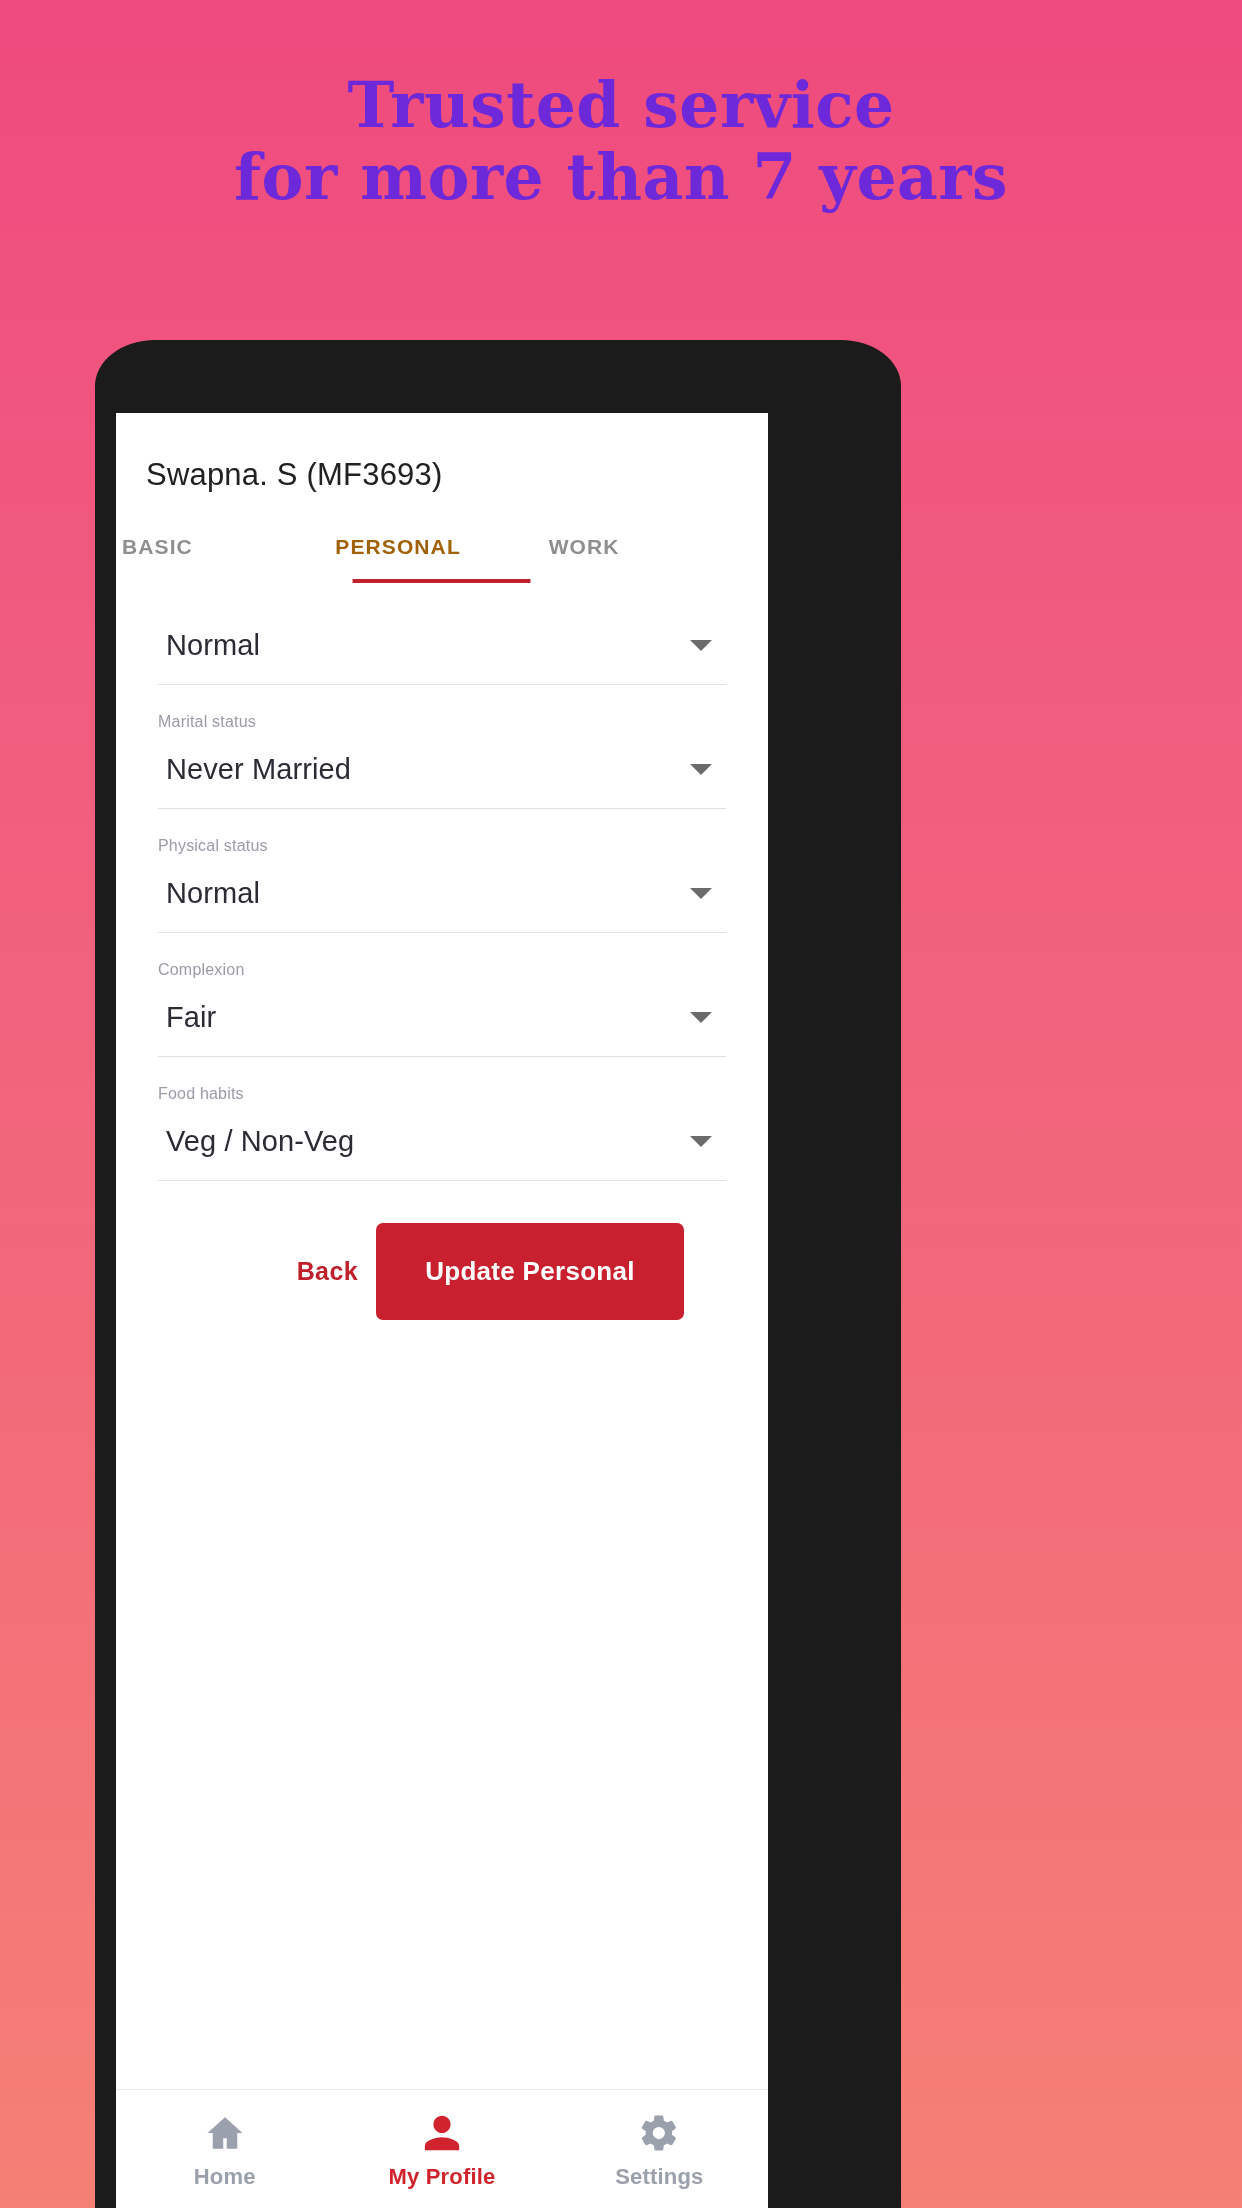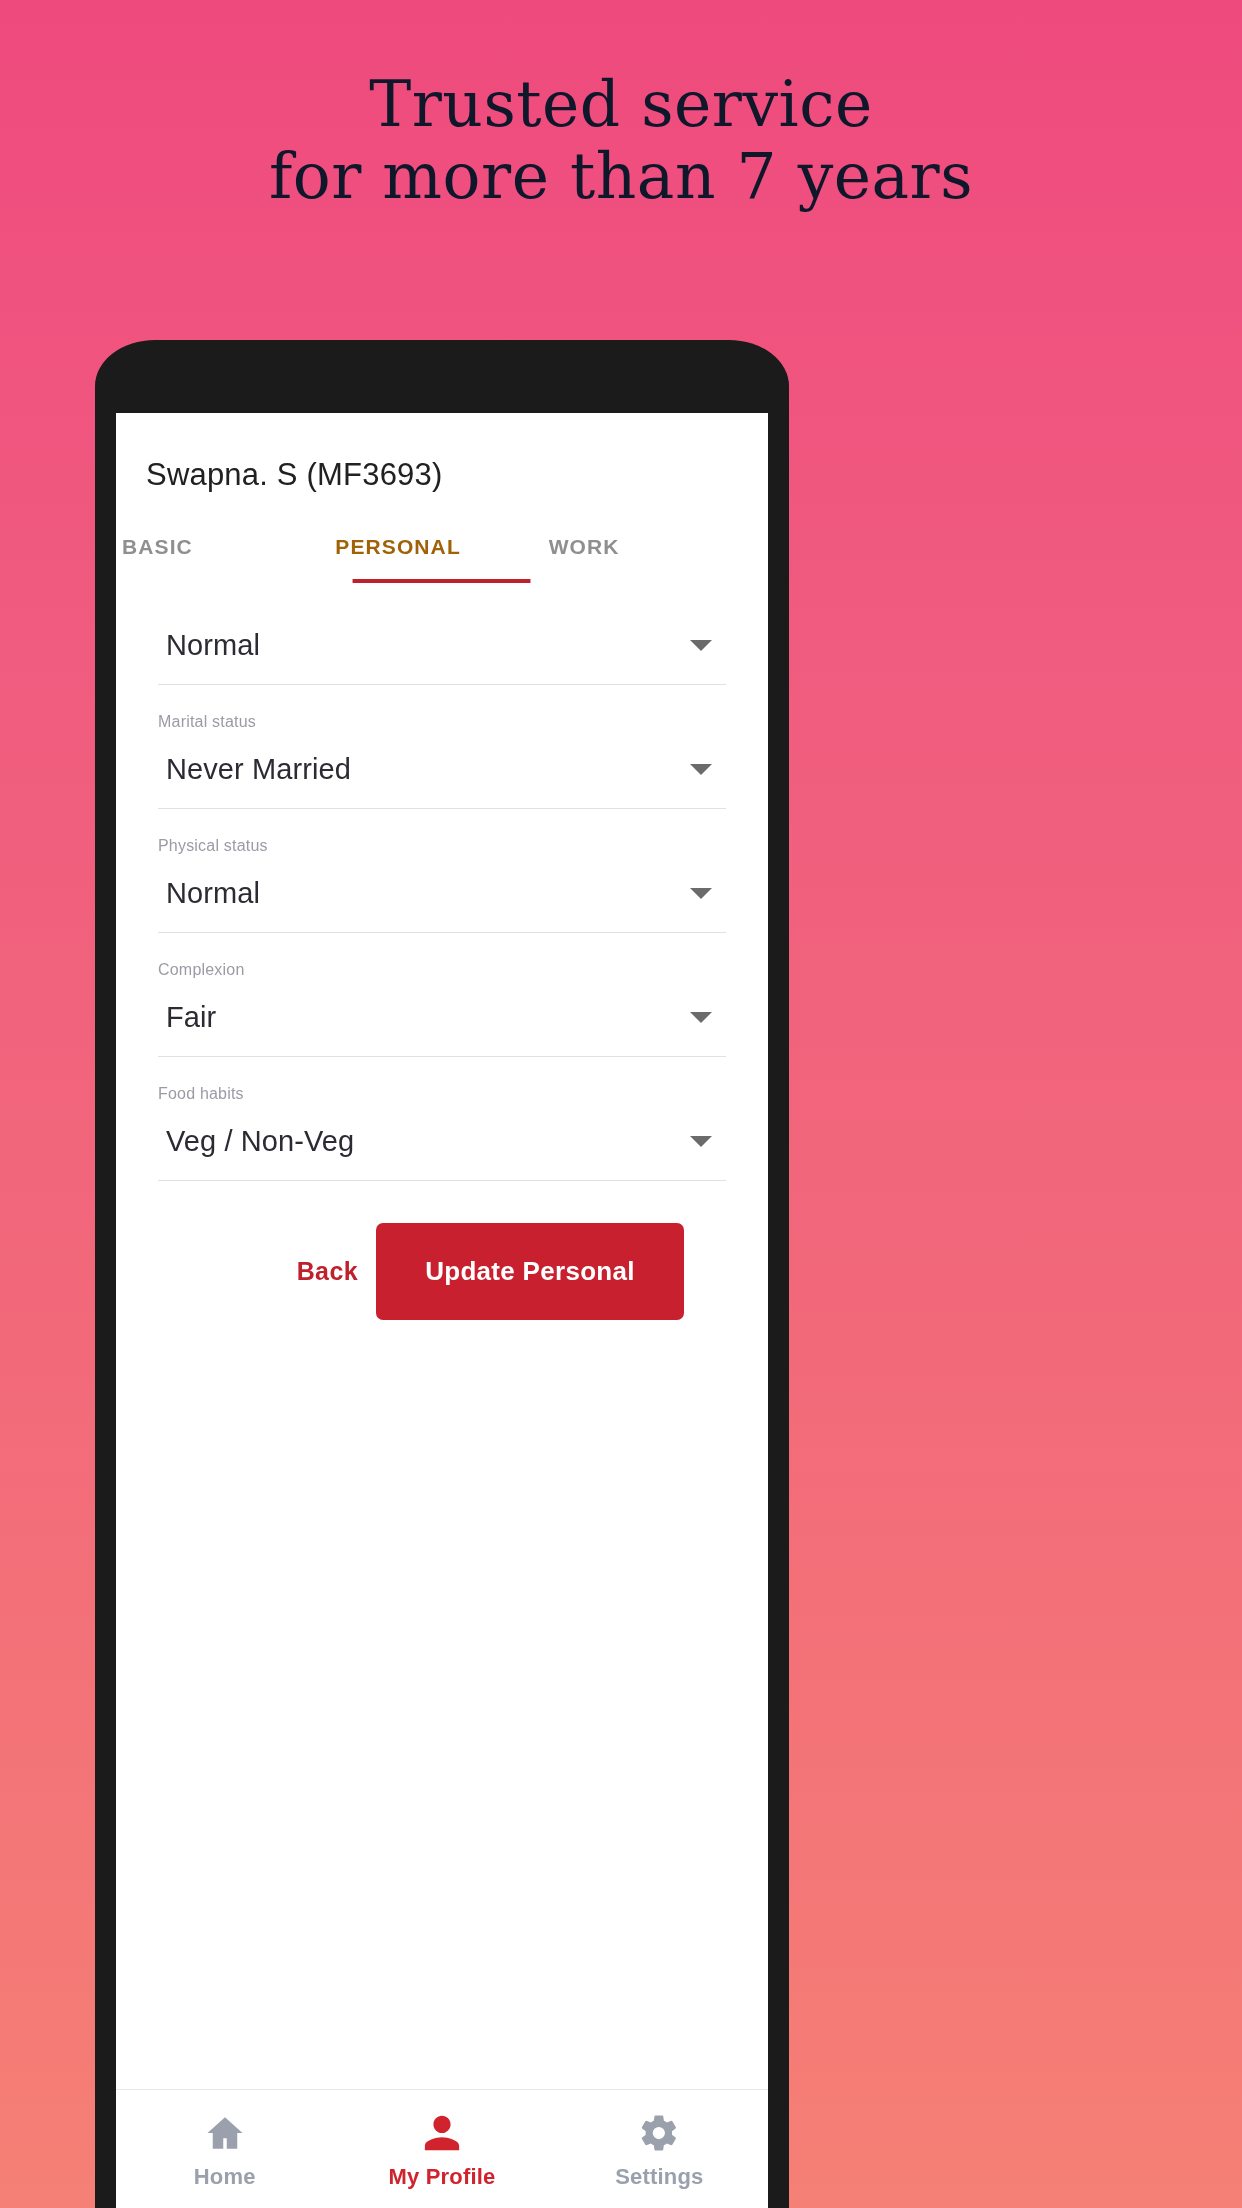--- a/index.html
+++ b/index.html
@@ -7,33 +7,34 @@
   body {
     font-family:"Liberation Sans", sans-serif;
     background:linear-gradient(180deg,#ef4a7e 0%,#f05c7f 30%,#f2697a 60%,#f58075 100%);
     position:relative;
   }
 
   
   .headline{
     position:absolute; left:0; right:0; top:72px;
     text-align:center;
-    color:#0f172a;
+    color:#6d28d9;
     font-family:"DejaVu Serif", serif;
     font-size:63px;
     line-height:1.05;
     letter-spacing:0.5px;
+    font-weight:bold;
   }
   .headline .l2{ display:block; margin-top:6px;text-align:center; }
 
   
   .phone{
     position:absolute;
     left:95px; top:340px;
-    width:694px; height:1868px;
+    width:806px; height:1868px;
     background:#1b1b1b;
     border-top-left-radius:60px 46px;
     border-top-right-radius:60px 46px;
     overflow:hidden;
   }
   .screen{
     position:absolute;
     left:21px; top:73px;
     width:652px; height:1795px;
     background:#ffffff;

